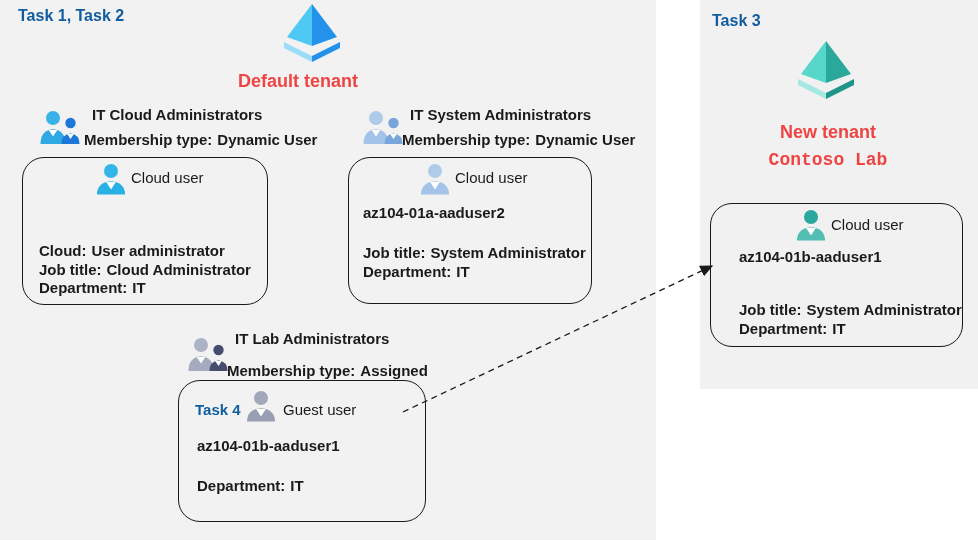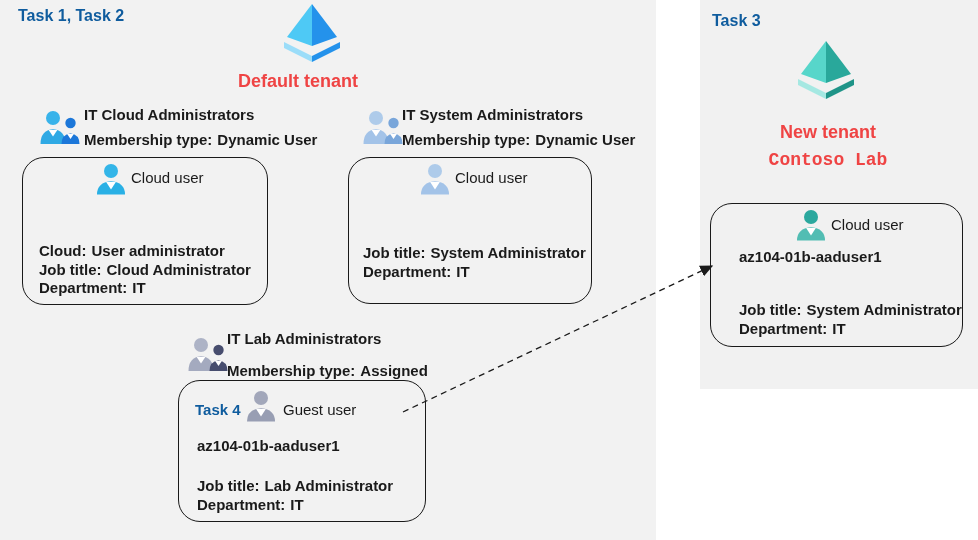--- a/index.html
+++ b/index.html
@@ -9,21 +9,21 @@
     font-family:"Liberation Sans","DejaVu Sans",sans-serif;
     color:#1a1a1a;
     -webkit-font-smoothing:antialiased;
   }
   .abs{position:absolute;}
   .panel{position:absolute;background:#f2f2f2;}
   #panel-left{left:0;top:0;width:656px;height:540px;}
   #panel-right{left:700px;top:0;width:278px;height:389px;background:#f1f1f1;}
   .task-label{font-weight:bold;font-size:16px;color:#0f5c9e;white-space:nowrap;}
   .tenant-title{font-weight:bold;font-size:18px;color:#ef4444;text-align:center;white-space:nowrap;}
-  .group-name{font-weight:bold;font-size:15px;white-space:nowrap;}
+  .group-name{font-weight:bold;font-size:15px;white-space:nowrap;margin-left:8px;}
   .kv{font-size:15px;white-space:nowrap;}
   .kv .k{font-weight:bold;}
   .kv .v{margin-left:5px;font-weight:bold;}
   .card{
     position:absolute;border:1.6px solid #1a1a1a;border-radius:22px;
     background:transparent;box-sizing:border-box;
   }
   .user-type{font-size:15px;white-space:nowrap;}
   .user-name{font-weight:bold;font-size:15px;white-space:nowrap;}
   .fields .kv{display:block;height:18.5px;line-height:18.5px;}
@@ -95,20 +95,21 @@
 
 <div class="card" style="left:348px;top:157px;width:244px;height:147px;">
   <div class="abs" style="left:69px;top:5px;">
     <svg width="34" height="32" viewBox="0 0 34 32">
       <circle cx="17" cy="8" r="7" fill="#aecbea"></circle>
       <path d="M3,31.5 Q3,19.5 17,18 Q31,19.5 31,31.5 Z" fill="#a3c3e8"></path>
       <path d="M12,18.8 L17,26.5 L22,18.8 Z" fill="#ffffff"></path>
     </svg>
   </div>
   <div class="abs user-type" style="left:106px;top:11px;">Cloud user</div>
+  <div class="abs user-name" style="left:14px;top:46px;">az104-01a-aaduser2</div>
   <div class="abs fields" style="left:14px;top:86px;">
     <span class="kv"><span class="k">Job title:</span><span class="v">System Administrator</span></span>
     <span class="kv"><span class="k">Department:</span><span class="v">IT</span></span>
   </div>
 </div>
 
 <div class="abs" style="left:188px;top:336px;">
   <svg width="40" height="36" viewBox="0 0 40 36">
     <circle cx="13" cy="9" r="7" fill="#adb3c6"></circle>
     <path d="M0.5,35 Q0.5,21.5 13,20 Q25.5,21.5 25.5,35 Z" fill="#a4aabf"></path>
@@ -128,21 +129,20 @@
   <div class="abs" style="left:65px;top:9px;">
     <svg width="34" height="32" viewBox="0 0 34 32">
       <circle cx="17" cy="8" r="7" fill="#a2a7ba"></circle>
       <path d="M3,31.5 Q3,19.5 17,18 Q31,19.5 31,31.5 Z" fill="#989eb3"></path>
       <path d="M12,18.8 L17,26.5 L22,18.8 Z" fill="#ffffff"></path>
     </svg>
   </div>
   <div class="abs user-type" style="left:104px;top:20px;">Guest user</div>
   <div class="abs user-name" style="left:18px;top:56px;">az104-01b-aaduser1</div>
   <div class="abs fields" style="left:18px;top:96px;">
-    <span class="kv"><span class="k">Job title:</span><span class="v">Lab Administrator</span></span>
     <span class="kv"><span class="k">Department:</span><span class="v">IT</span></span>
   </div>
 </div>
 
 <div class="abs task-label" style="left:712px;top:12px;">Task 3</div>
 
 <div class="abs" style="left:794px;top:40px;">
   <svg width="64" height="60" viewBox="0 0 64 60">
     <polygon points="32,1 7,34 32,43" fill="#57d6ca"></polygon>
     <polygon points="32,1 57,34 32,43" fill="#29a89b"></polygon>

